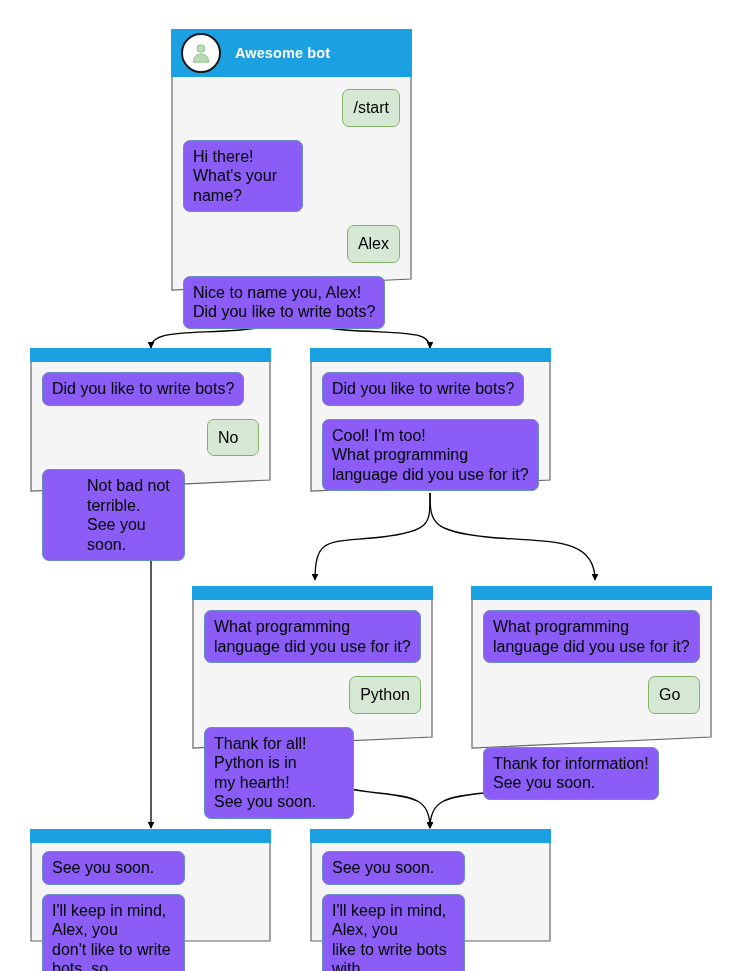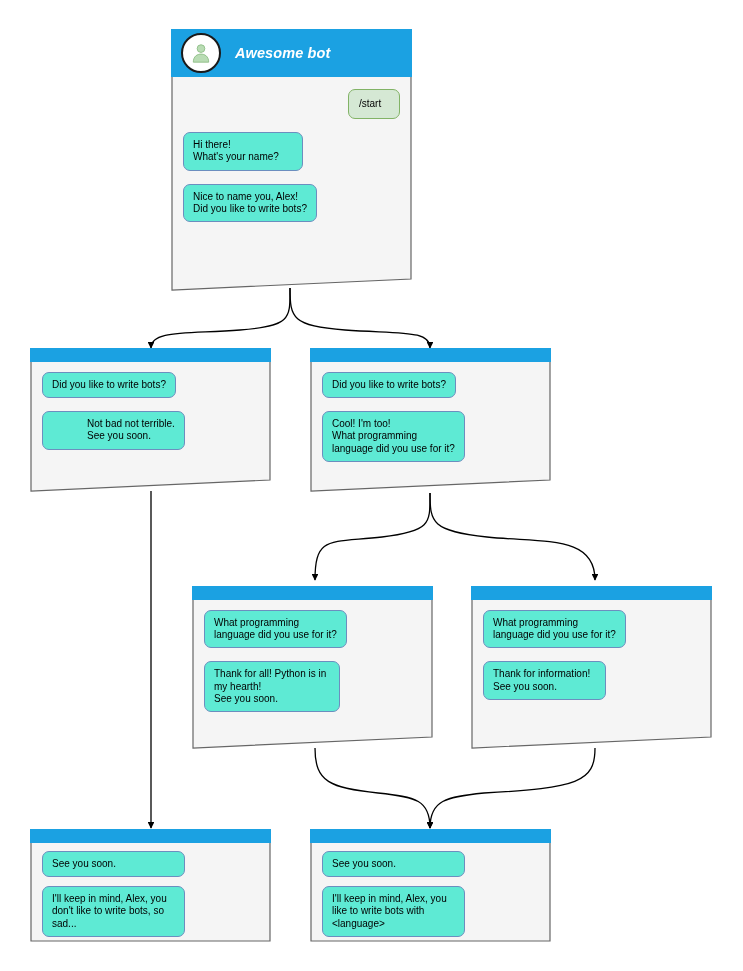--- a/index.html
+++ b/index.html
@@ -48,21 +48,20 @@
     position: relative;
     background: #1ba1e2;
     height: 14px;
     box-sizing: border-box;
   }
   .card-header.tall {
     height: 48px;
     display: flex;
     align-items: center;
     padding-left: 10px;
-    font-style: italic;
   }
   .avatar {
     width: 36px;
     height: 36px;
     border-radius: 50%;
     background: #ffffff;
     border: 2px solid #1a1a1a;
     display: flex;
     align-items: center;
     justify-content: center;
@@ -82,28 +81,28 @@
   }
   .msg-row {
     display: flex;
     margin-bottom: 13px;
   }
   .msg-row.left  { justify-content: flex-start; }
   .msg-row.right { justify-content: flex-end; }
   .bubble {
     border-radius: 7px;
     padding: 6px 9px;
-    font-size: 10px;
+    font-size: 16px;
     line-height: 1.22;
     color: #000000;
     white-space: pre-line;
     box-sizing: border-box;
   }
   .bubble.bot {
-    background: #5eead4;
+    background: #8b5cf6;
     border: 1px solid #6c8ebf;
   }
   .bubble.user {
     background: #d5e8d4;
     border: 1px solid #82b366;
     min-width: 52px;
     text-align: left;
     padding: 8px 10px;
   }
 </style>
@@ -151,38 +150,44 @@
         <span class="bot-title">Awesome bot</span>
       </div>
       <div class="card-body" style="padding-top:12px;">
         <div class="msg-row right">
           <div class="bubble user">/start</div>
         </div>
         <div class="msg-row left">
           <div class="bubble bot" style="width:120px;">Hi there!
 What's your name?</div>
         </div>
+        <div class="msg-row right">
+          <div class="bubble user">Alex</div>
+        </div>
         <div class="msg-row left">
           <div class="bubble bot">Nice to name you, Alex!
 Did you like to write bots?</div>
         </div>
       </div>
     </div>
   </div>
 
   <div class="card" style="left:30px; top:348px; width:241px; height:144px;">
     <svg class="card-shape" viewBox="0 0 241 144" preserveAspectRatio="none">
       <polygon points="1,1 240,1 240,132 1,143" fill="#f5f5f5" stroke="#666666" stroke-width="1.2"></polygon>
     </svg>
     <div class="card-inner">
       <div class="card-header"></div>
       <div class="card-body">
         <div class="msg-row left">
           <div class="bubble bot">Did you like to write bots?</div>
         </div>
+        <div class="msg-row right">
+          <div class="bubble user">No</div>
+        </div>
         <div class="msg-row left">
           <div class="bubble bot" style="width:143px;padding-left:44px;">Not bad not terrible.
 See you soon.</div>
         </div>
       </div>
     </div>
   </div>
 
   <div class="card" style="left:310px; top:348px; width:241px; height:144px;">
     <svg class="card-shape" viewBox="0 0 241 144" preserveAspectRatio="none">
@@ -207,42 +212,48 @@
     <svg class="card-shape" viewBox="0 0 241 163" preserveAspectRatio="none">
       <polygon points="1,1 240,1 240,151 1,162" fill="#f5f5f5" stroke="#666666" stroke-width="1.2"></polygon>
     </svg>
     <div class="card-inner">
       <div class="card-header"></div>
       <div class="card-body">
         <div class="msg-row left">
           <div class="bubble bot">What programming
 language did you use for it?</div>
         </div>
-        <div class="msg-row left">
-          <div class="bubble bot" style="width:136px;">Thank for all! Python is in
+        <div class="msg-row right">
+          <div class="bubble user">Python</div>
+        </div>
+        <div class="msg-row left">
+          <div class="bubble bot" style="width:150px;">Thank for all! Python is in
 my hearth!
 See you soon.</div>
         </div>
       </div>
     </div>
   </div>
 
   <div class="card" style="left:471px; top:586px; width:241px; height:163px;">
     <svg class="card-shape" viewBox="0 0 241 163" preserveAspectRatio="none">
       <polygon points="1,1 240,1 240,151 1,162" fill="#f5f5f5" stroke="#666666" stroke-width="1.2"></polygon>
     </svg>
     <div class="card-inner">
       <div class="card-header"></div>
       <div class="card-body">
         <div class="msg-row left">
           <div class="bubble bot">What programming
 language did you use for it?</div>
         </div>
-        <div class="msg-row left">
-          <div class="bubble bot" style="width:123px;">Thank for information!
+        <div class="msg-row right">
+          <div class="bubble user">Go</div>
+        </div>
+        <div class="msg-row left">
+          <div class="bubble bot" style="width:176px;margin-top:20px;">Thank for information!
 See you soon.</div>
         </div>
       </div>
     </div>
   </div>
 
   <div class="card" style="left:30px; top:829px; width:241px; height:113px;">
     <svg class="card-shape" viewBox="0 0 241 113" preserveAspectRatio="none">
       <polygon points="1,1 240,1 240,112 1,112" fill="#f5f5f5" stroke="#666666" stroke-width="1.2"></polygon>
     </svg>

